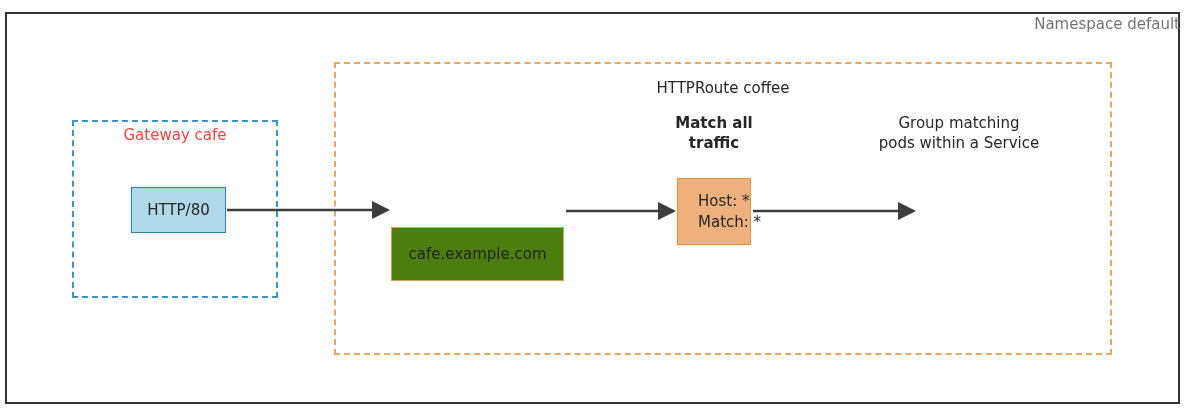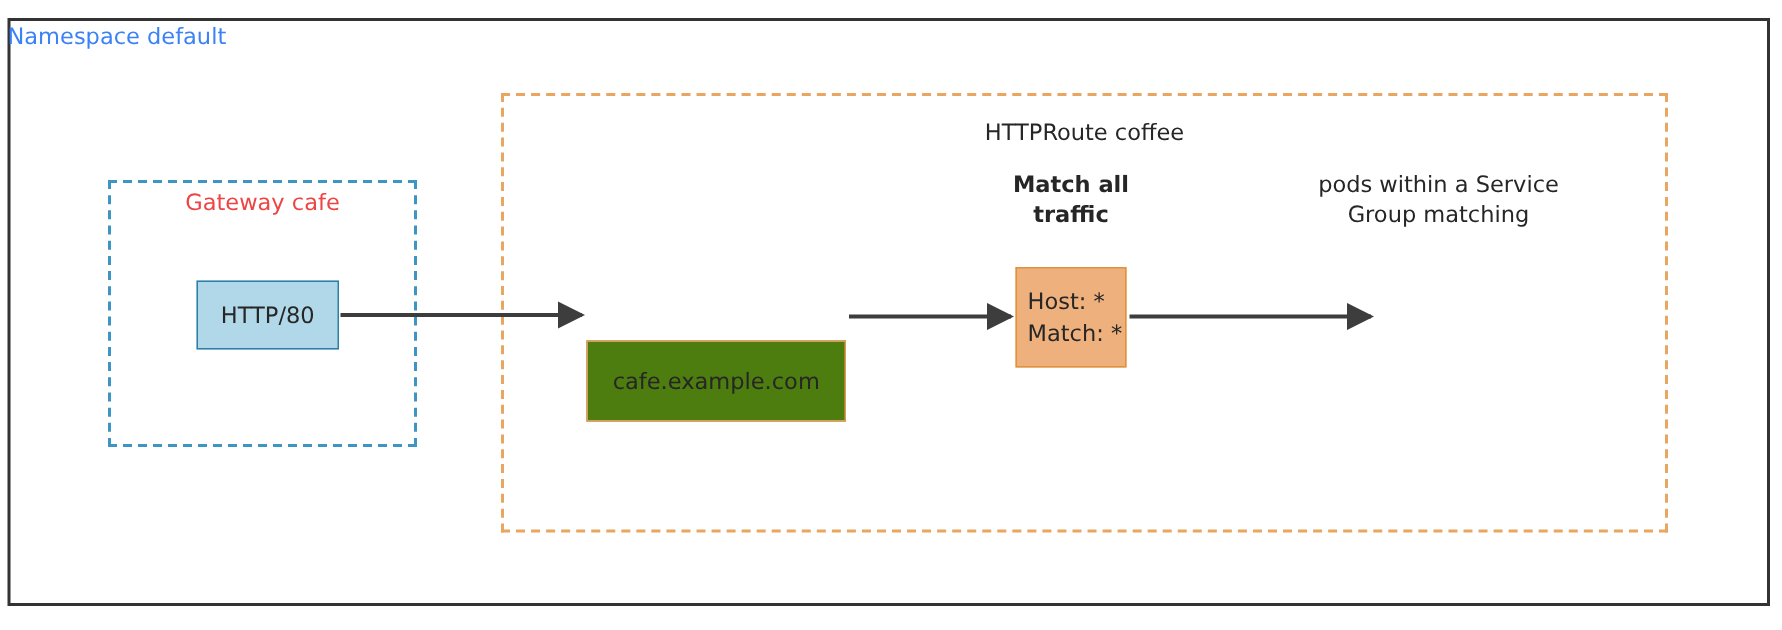--- a/index.html
+++ b/index.html
@@ -28,24 +28,24 @@
     height: 392px;
     border: 2px solid #333333;
     box-sizing: border-box;
     background: #ffffff;
   }
   .namespace-title {
     position: absolute;
     left: 5px;
     top: 14px;
     width: 1175px;
-    text-align: left;
-    font-size: 15px;
-    line-height: 20px;
-    color: #3b82f6;
+    text-align: right;
+    font-size: 15px;
+    line-height: 20px;
+    color: #737373;
   }
 
   .httproute-box {
     position: absolute;
     left: 334px;
     top: 62px;
     width: 778px;
     height: 293px;
     border: 2px dashed #e8a660;
     box-sizing: border-box;
@@ -114,21 +114,21 @@
     margin-top: 44px;
   }
   .node-match {
     left: 677px;
     top: 178px;
     width: 74px;
     height: 67px;
     background: #eeb07c;
     border: 1.5px solid #e0913a;
     justify-content: flex-start;
-    padding-left: 7px;
+    padding-left: 20px;
     text-align: left;
   }
   .node-match .stack {
     display: block;
     line-height: 21px;
     white-space: nowrap;
   }
   .node-service {
     left: 917px;
     top: 178px;
@@ -212,17 +212,17 @@
     <span class="line">traffic</span>
   </div>
   <div class="node node-match">
     <span>
       <span class="stack">Host: *</span>
       <span class="stack">Match: *</span>
     </span>
   </div>
 
   <div class="caption caption-service">
+    <span class="line">Group matching</span>
     <span class="line">pods within a Service</span>
-    <span class="line">Group matching</span>
   </div>
 
 </div>
 
 </body></html>

